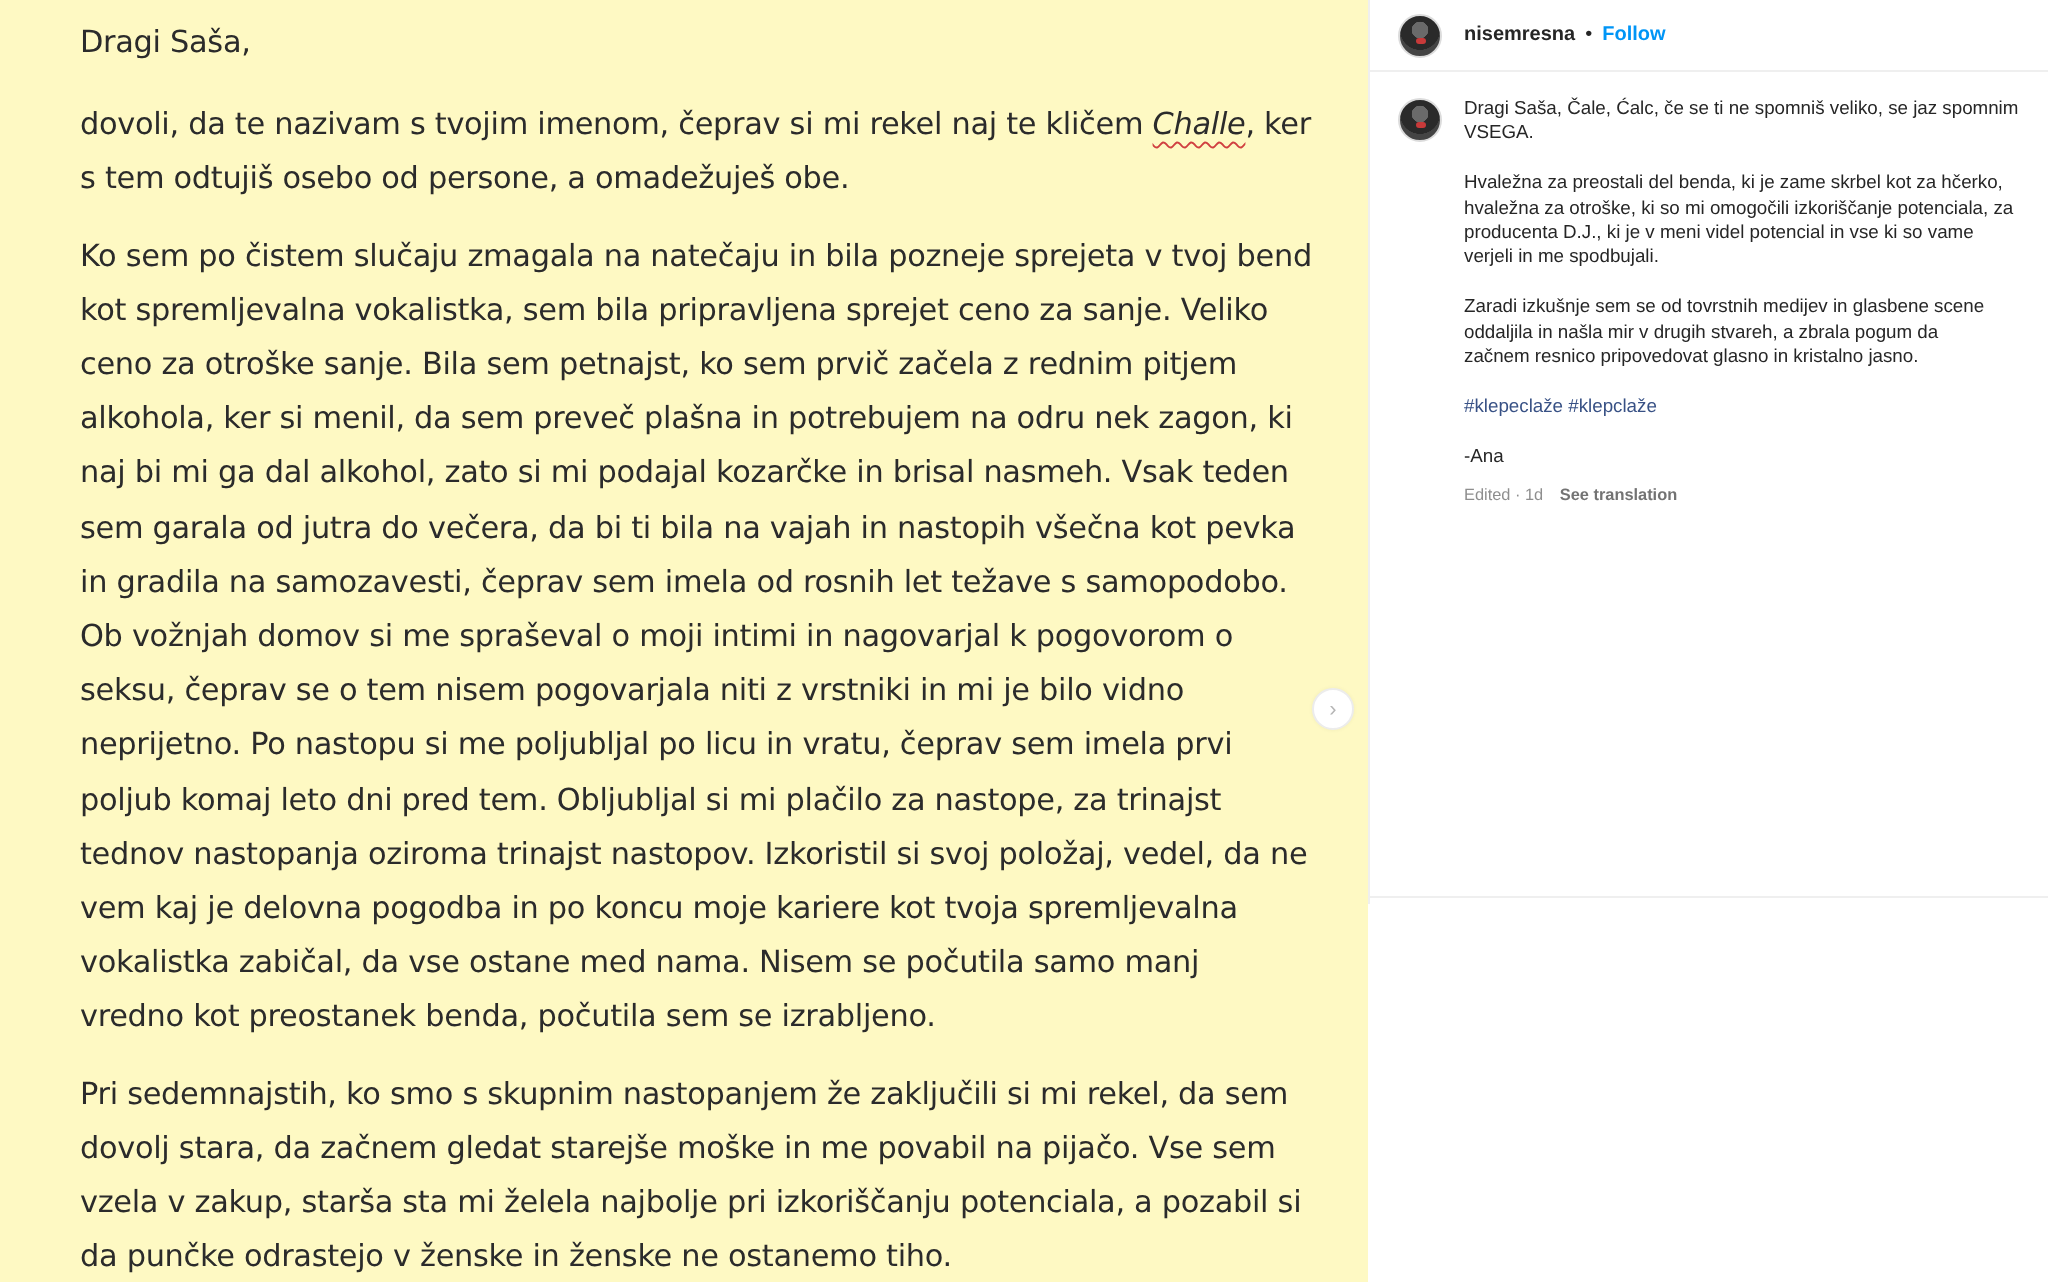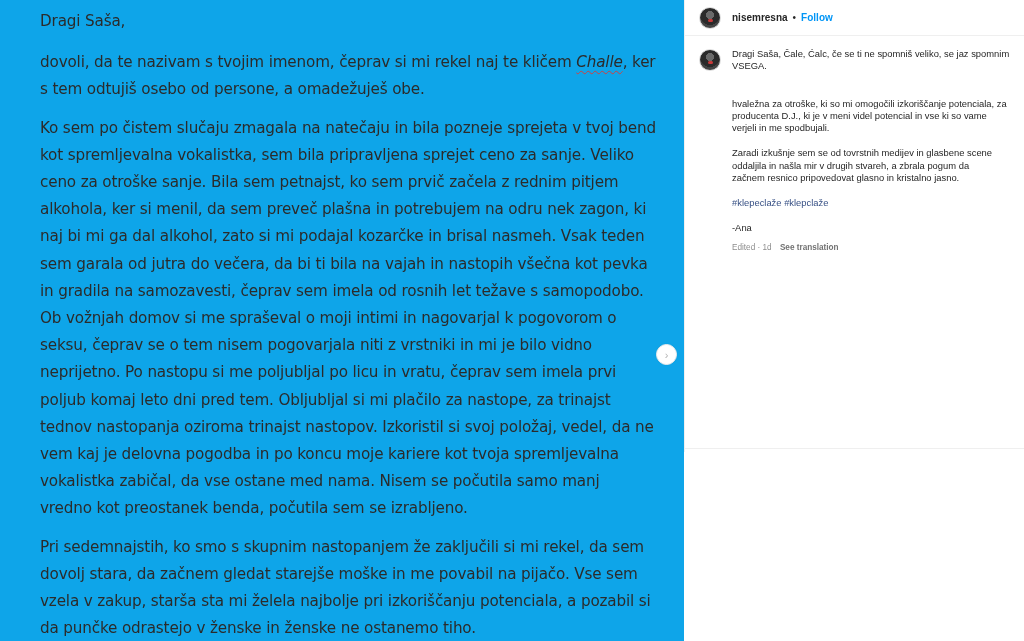--- a/index.html
+++ b/index.html
@@ -2,21 +2,21 @@
 <html><head>
 <meta charset="utf-8">
 <style>
   * { box-sizing: border-box; margin: 0; padding: 0; }
   html, body { width: 1024px; height: 641px; overflow: hidden; background: #ffffff; }
   body { position: relative; font-family: "Liberation Sans", sans-serif; color: #262626; }
 
   
   .media {
     position: absolute; left: 0; top: 0; width: 684px; height: 641px;
-    background: #0ea5e9;
+    background: #fef9c3;
   }
   .letter {
     position: absolute; left: 40px; top: 8px; width: 600px;
     font-family: "DejaVu Sans", sans-serif;
     font-size: 15.2px; color: #2b2b2b; letter-spacing: -0.15px;
   }
   .letter p { line-height: 27.2px; }
   .letter .greeting { margin-top: 0; margin-bottom: 14px; }
   .letter .para { margin-bottom: 11px; }
   .letter .line { display: block; white-space: nowrap; }
@@ -115,21 +115,21 @@
   </div>
 
   <div class="caption">
     <div class="avatar"></div>
     <div class="caption-body">
       <div class="blk">
         <span>Dragi Saša, Čale, Ćalc, če se ti ne spomniš veliko, se jaz spomnim</span><br>
         <span>VSEGA.</span>
       </div>
       <div class="blk">
-        <br>
+        <span>Hvaležna za preostali del benda, ki je zame skrbel kot za hčerko,</span><br>
         <span>hvaležna za otroške, ki so mi omogočili izkoriščanje potenciala, za</span><br>
         <span>producenta D.J., ki je v meni videl potencial in vse ki so vame</span><br>
         <span>verjeli in me spodbujali.</span>
       </div>
       <div class="blk">
         <span>Zaradi izkušnje sem se od tovrstnih medijev in glasbene scene</span><br>
         <span>oddaljila in našla mir v drugih stvareh, a zbrala pogum da</span><br>
         <span>začnem resnico pripovedovat glasno in kristalno jasno.</span>
       </div>
       <div class="blk hashtags">

